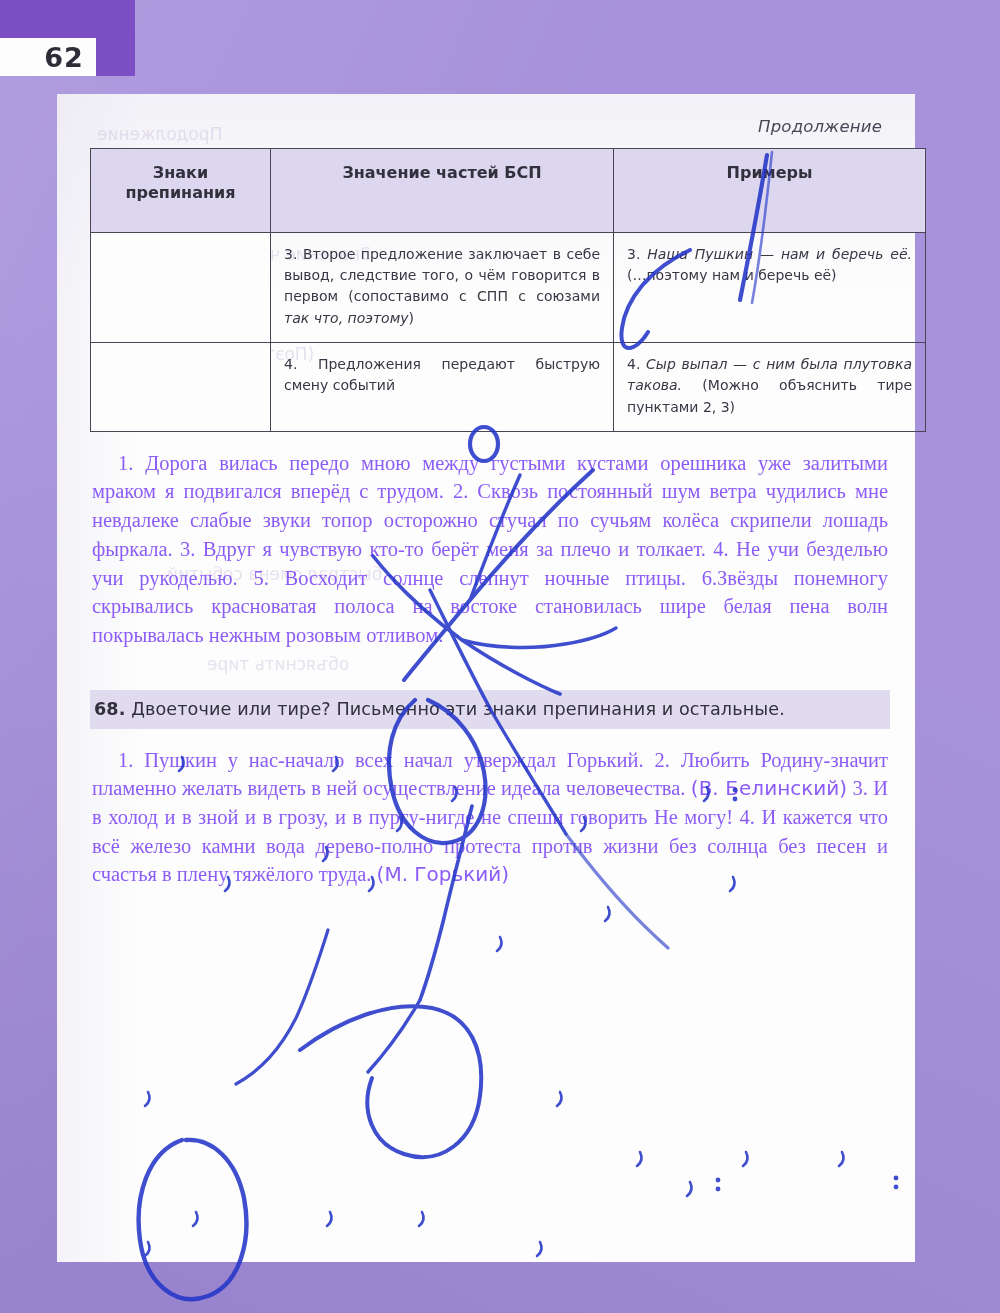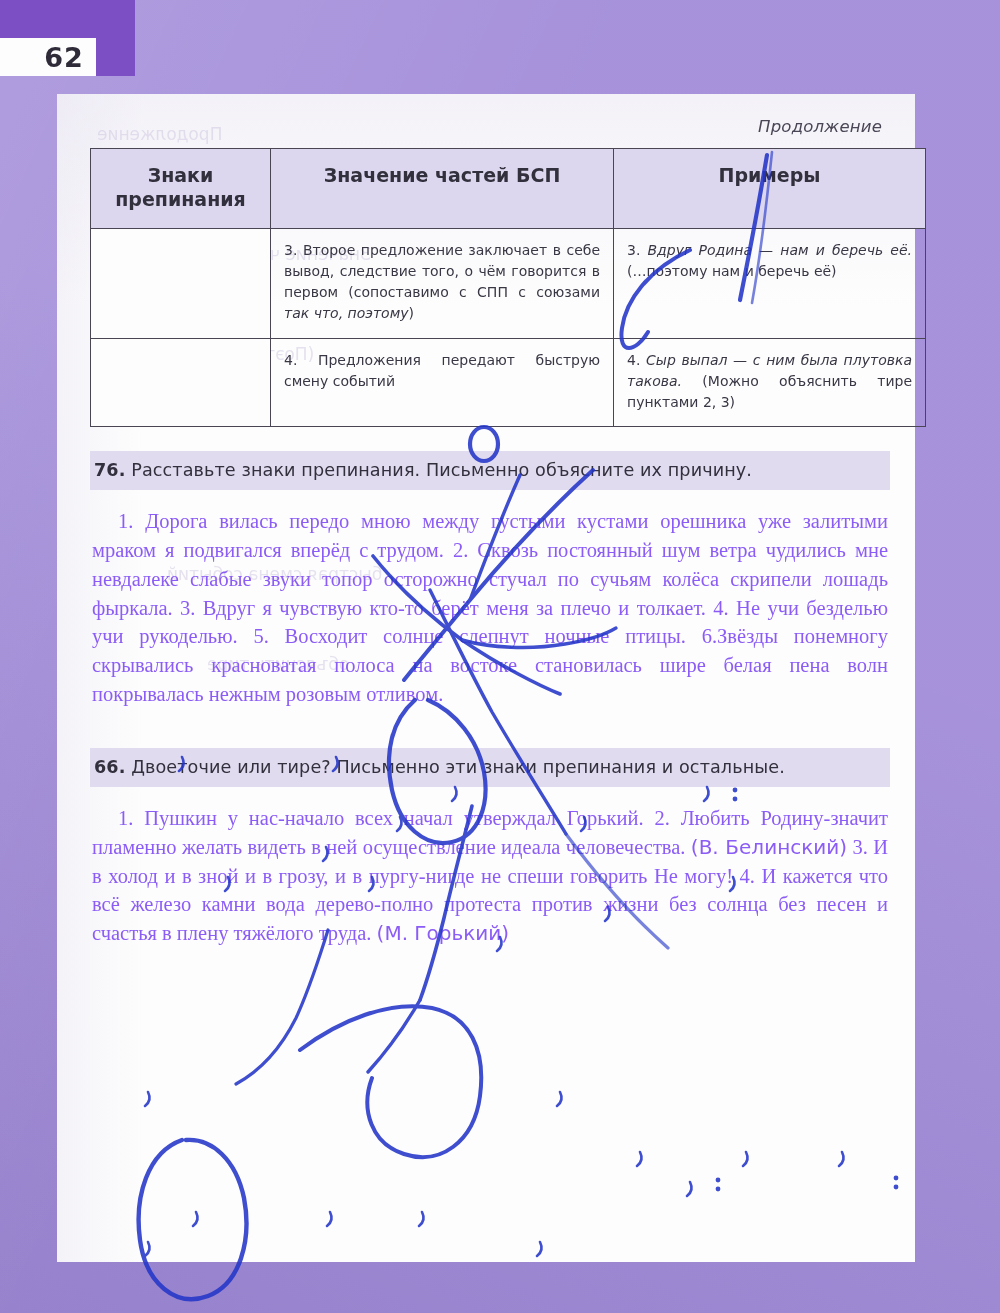--- a/index.html
+++ b/index.html
@@ -45,22 +45,22 @@
 
   
   table.bsp{
     border-collapse:collapse;width:796px;margin-top:12px;
     table-layout:fixed;
   }
   table.bsp td,table.bsp th{
     border:1.4px solid #4a4553;vertical-align:top;
   }
   table.bsp th{
-    background:#ddd6ef;color:#32303c;font-size:19px;font-weight:bold;
-    padding:14px 6px 16px;text-align:center;line-height:1.28;margin-left:9px;
+    background:#ddd6ef;color:#32303c;font-size:16px;font-weight:bold;
+    padding:14px 6px 28px;text-align:center;line-height:1.28;margin-left:9px;
   }
   .col1{width:167px;}
   .col2{width:330px;}
   .col3{width:299px;}
   table.bsp td{
     font-size:14px;color:#3a3745;line-height:1.52;
     padding:11px 13px 13px;text-align:justify;text-justify:inter-word;
     hyphens:none;
   }
   td.empty{background:#fdfdfd;}
@@ -120,43 +120,39 @@
           <th class="col3">Примеры</th>
         </tr>
       </thead>
       <tbody>
         <tr>
           <td class="col1 empty"></td>
           <td class="col2">
             <p class="cell-p"><span>3. Второе предложение заключает в себе вывод, следствие того, о чём говорится в первом (сопоставимо с СПП с союзами </span><span class="ital">так что, поэтому</span><span>)</span></p>
           </td>
           <td class="col3">
-            <p class="cell-p"><span>3. </span><span class="ital">Вдруг Родина — нам и беречь её.</span><span> (…поэтому нам и беречь её)</span></p>
+            <p class="cell-p"><span>3. </span><span class="ital">Наша Пушкин — нам и беречь её.</span><span> (…поэтому нам и беречь её)</span></p>
           </td>
         </tr>
         <tr>
           <td class="col1 empty"></td>
           <td class="col2">
             <p class="cell-p"><span>4. Предложения передают быструю смену событий</span><span class="ital"></span><span></span></p>
           </td>
           <td class="col3">
             <p class="cell-p"><span>4. </span><span class="ital">Сыр выпал — с ним была плутовка такова.</span><span> (Можно объяснить тире пунктами 2, 3)</span></p>
           </td>
         </tr>
       </tbody>
     </table>
 
-    <div class="ex-head">
-      <span class="num">76.</span>
-      <span>Расставьте знаки препинания. Письменно объясните их причину.</span>
-    </div>
     <div class="ex-body"><span class="ind"></span><span>1. Дорога вилась передо мною между густыми кустами орешника уже залитыми мраком я подвигался вперёд с трудом. 2. Сквозь постоянный шум ветра чудились мне невдалеке слабые звуки топор осторожно стучал по сучьям колёса скрипели лошадь фыркала. 3. Вдруг я чувствую кто-то берёт меня за плечо и толкает. 4. Не учи безделью учи рукоделью. 5. Восходит солнце слепнут ночные птицы. 6.Звёзды понемногу скрывались красноватая полоса на востоке становилась шире белая пена волн покрывалась нежным розовым отливом.</span></div>
 
     <div class="ex-head" style="margin-top:40px;">
-      <span class="num">66.</span>
+      <span class="num">68.</span>
       <span>Двоеточие или тире? Письменно эти знаки препинания и остальные.</span>
     </div>
     <div class="ex-body"><span class="ind"></span><span>1. Пушкин у нас-начало всех начал утверждал Горький. 2. Любить Родину-значит пламенно желать видеть в ней осуществление идеала человечества. </span><span class="attrib">(В. Белинский)</span><span> 3. И в холод и в зной и в грозу, и в пургу-нигде не спеши говорить Не могу! 4. И кажется что всё железо камни вода дерево-полно протеста против жизни без солнца без песен и счастья в плену тяжёлого труда. </span><span class="attrib">(М. Горький)</span></div>
   </div>
 </div>
 
 <svg class="ink" viewBox="0 0 1000 1313" xmlns="http://www.w3.org/2000/svg">
   <g fill="none" stroke="#2436c8" stroke-linecap="round" stroke-linejoin="round" opacity="0.88">
 
     <path d="M767,155 C757,215 748,260 740,300" stroke-width="4.2"></path>

